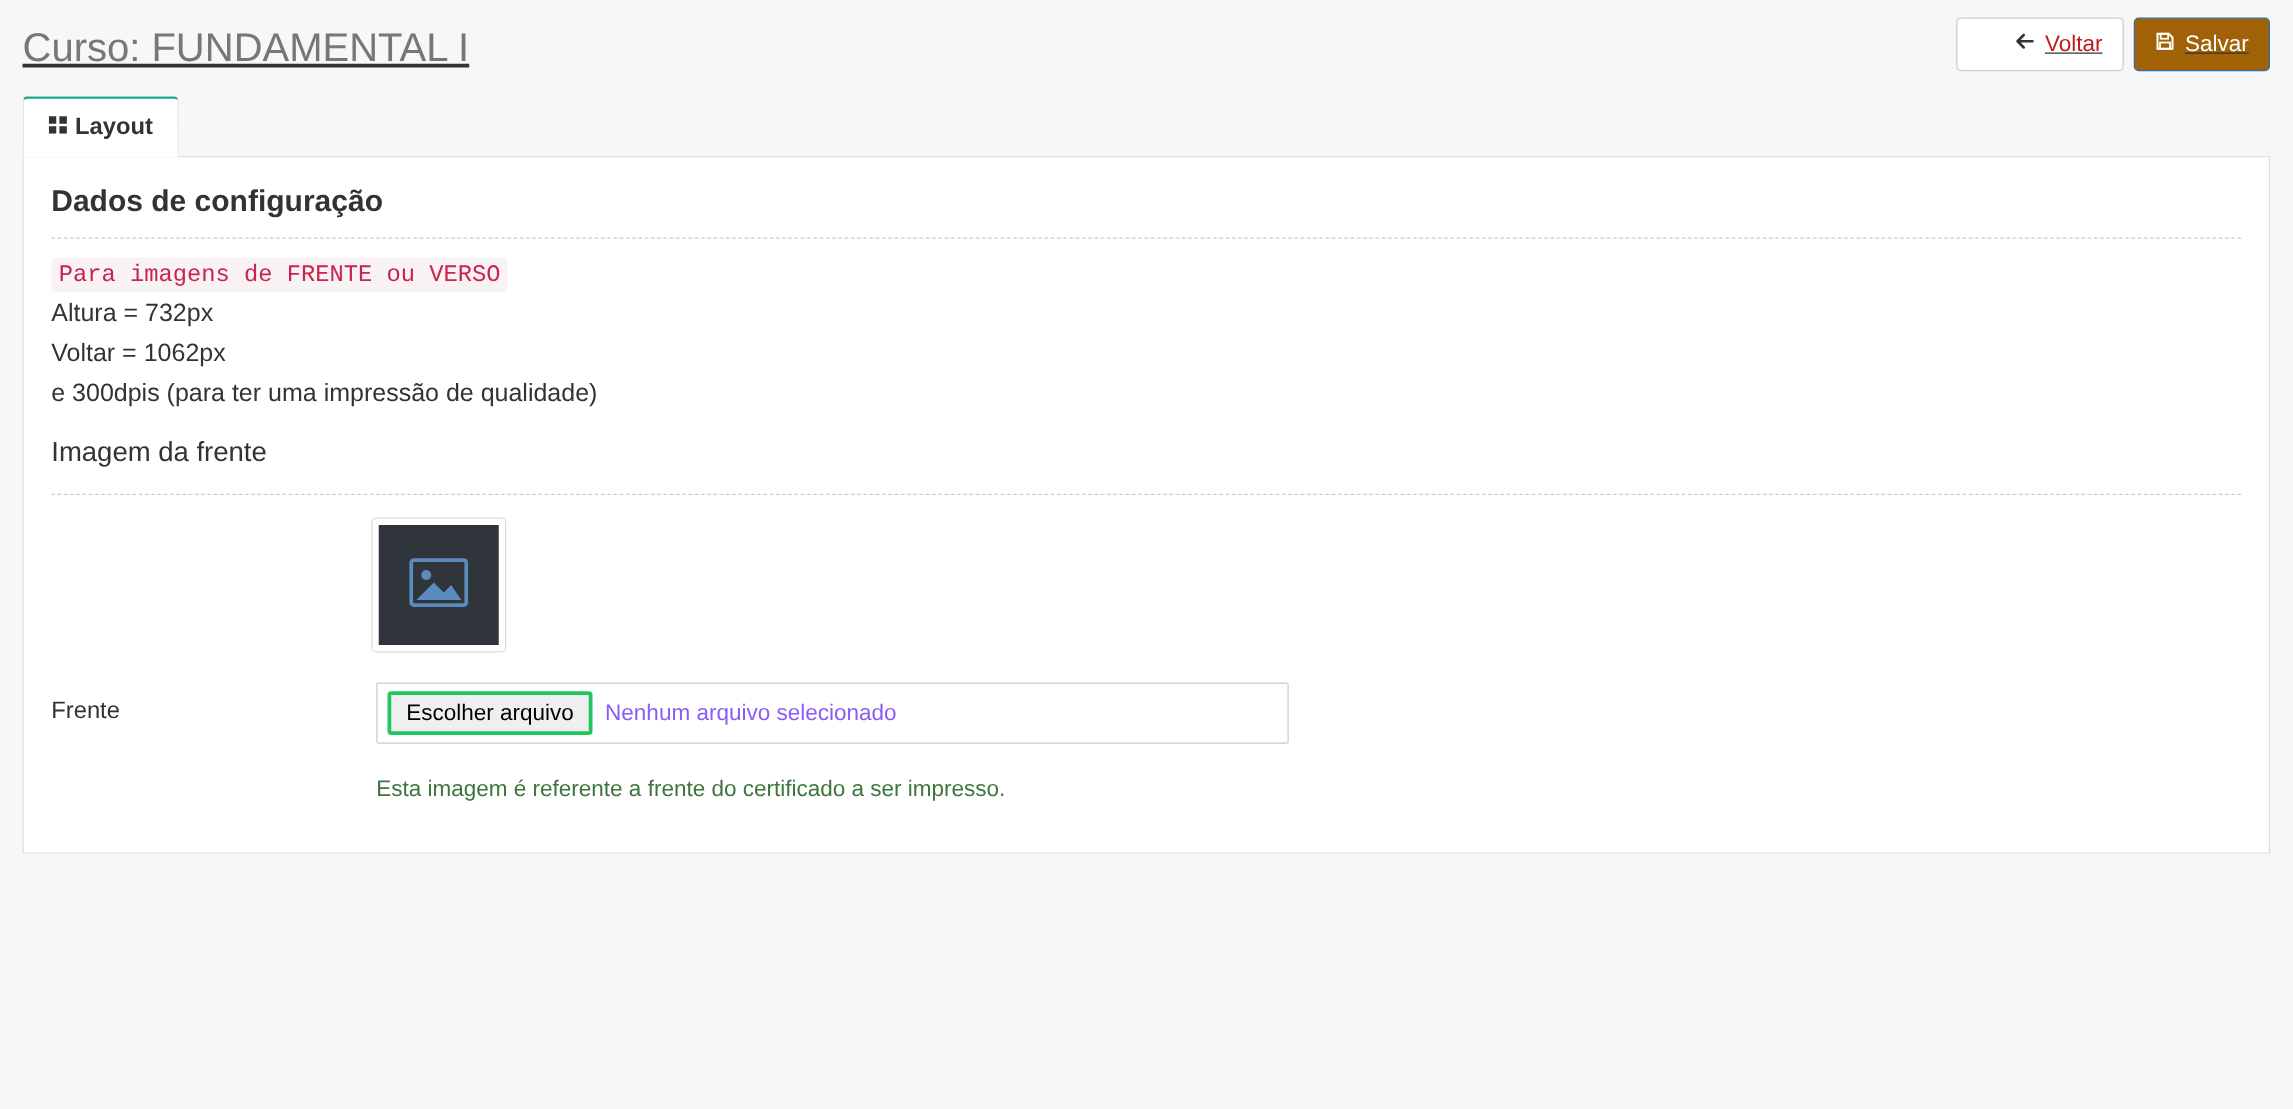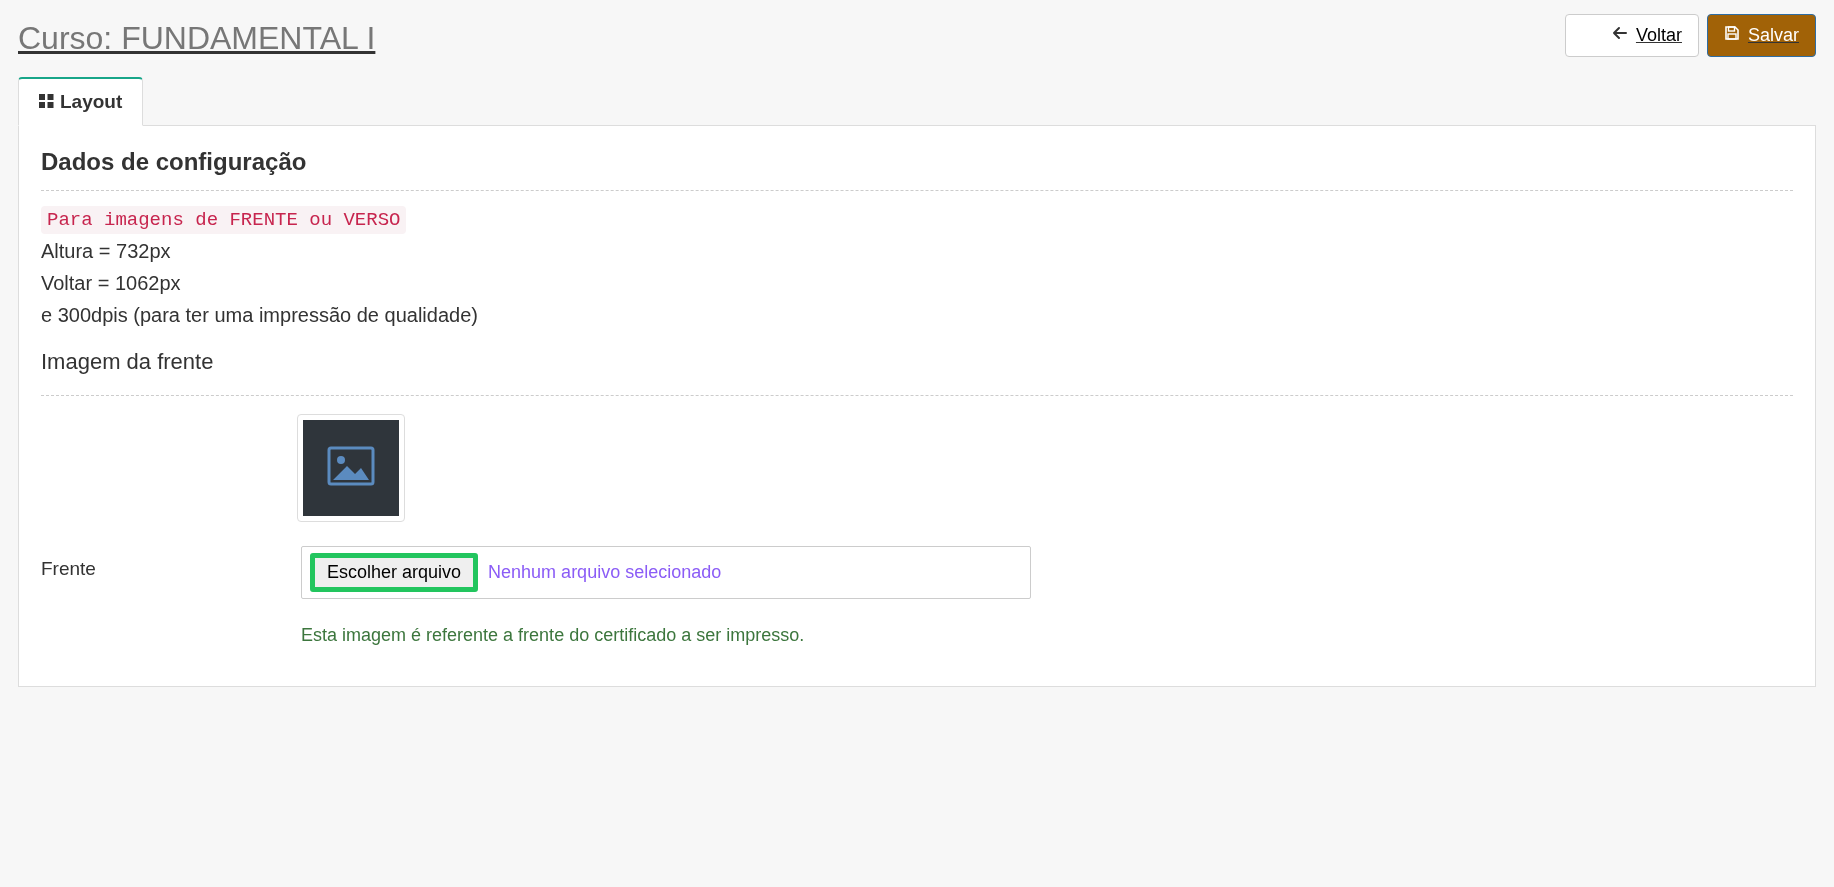--- a/index.html
+++ b/index.html
@@ -36,21 +36,21 @@
       padding: 8px 16px;
       border-radius: 4px;
       font-size: 18px;
       cursor: pointer;
       border: 1px solid transparent;
       line-height: 1.4;
     }
     .btn-default {
       background: #fff;
       border-color: #ccc;
-      color: #000000;
+      color: #b91c1c;
       padding-left: 46px;
     }
     .btn-primary {
       background: #a16207;
       border-color: #2e6da4;
       color: #fff;
     }
     .tabs-wrap {
       margin: 0 18px;
     }
@@ -160,21 +160,21 @@
       display: flex;
       align-items: center;
       border: 1px solid #ccc;
       border-radius: 2px;
       background: #fff;
       padding: 6px 8px;
       width: 100%;
     }
     .file-choose-btn {
       background: #efefef;
-      border: 5px solid #22c55e;
+      border: 3px solid #22c55e;
       border-radius: 3px;
       padding: 4px 12px;
       font-size: 18px;
       cursor: pointer;
       color: #000;
     }
     .file-status {
       margin-left: 10px;
       font-size: 18px;
       color: #8b5cf6;

